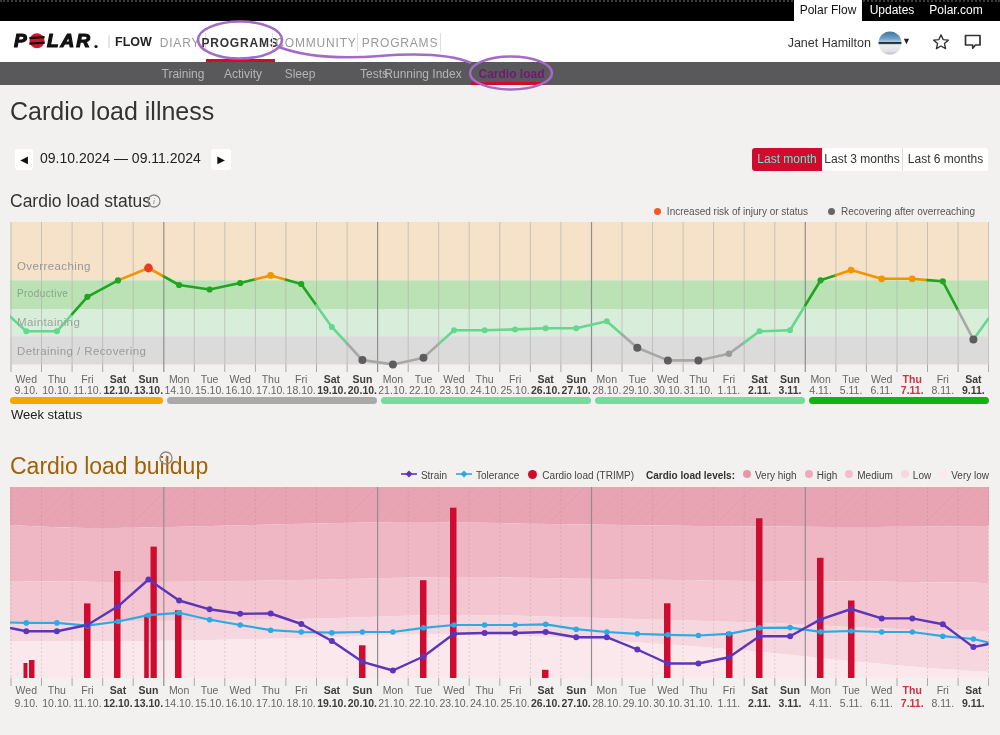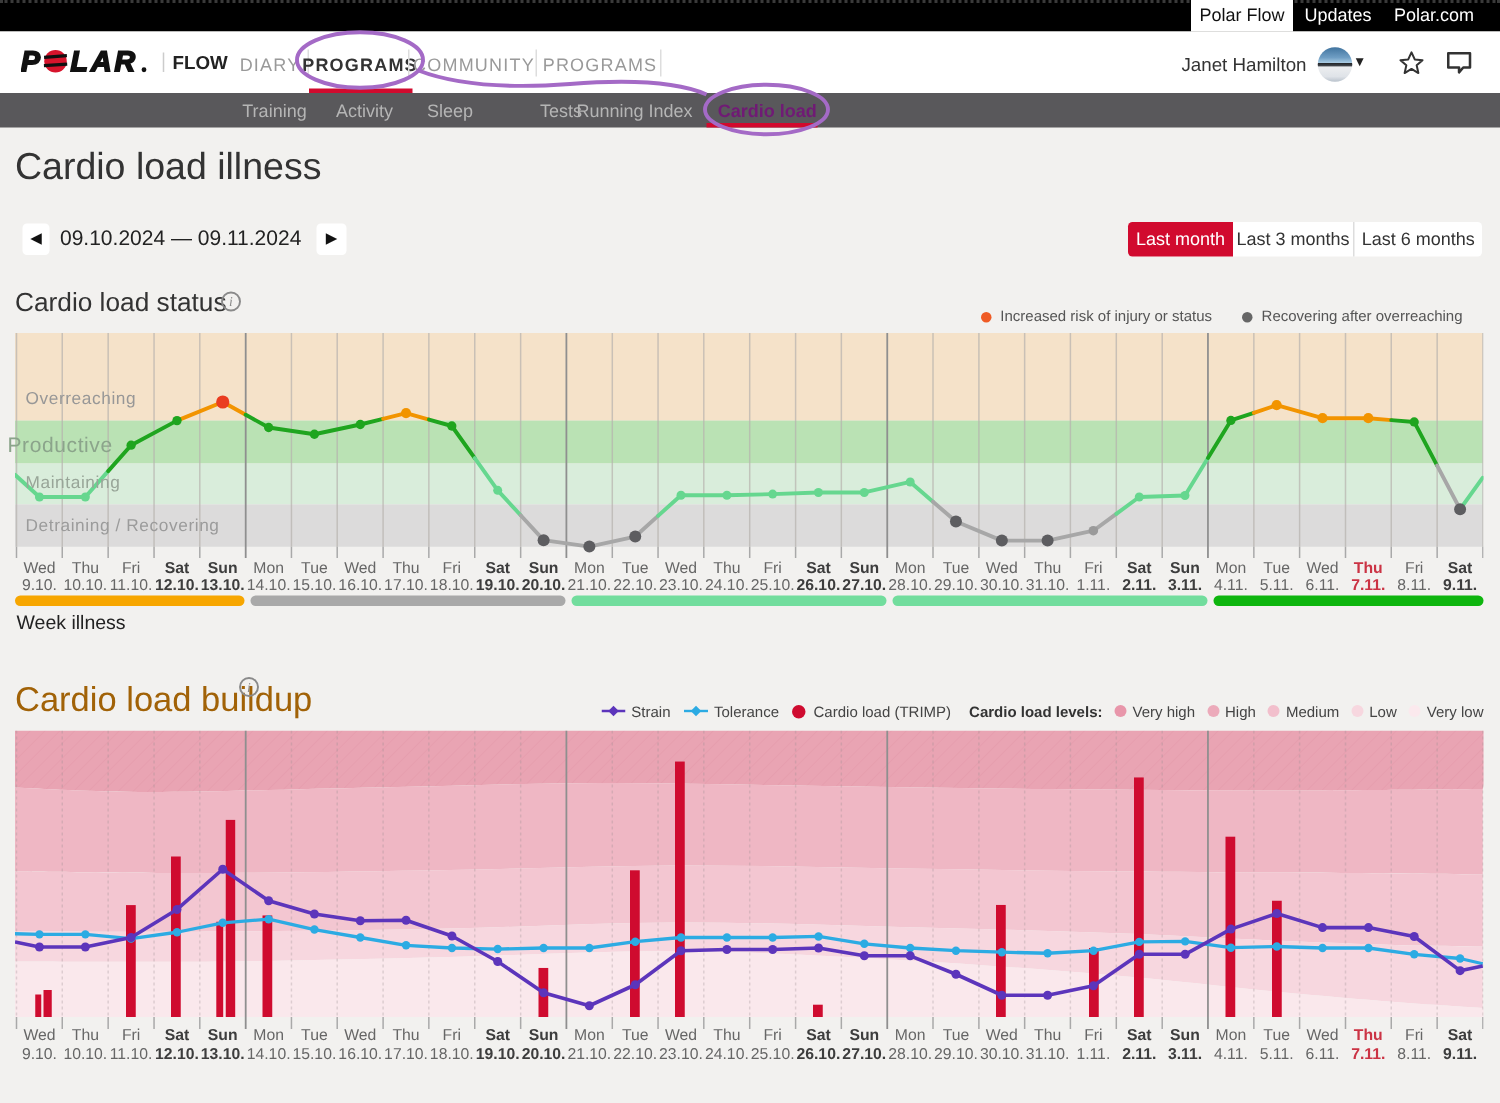--- a/index.html
+++ b/index.html
@@ -77,21 +77,21 @@
   <path d="M279,47 C305,57 340,59 380,56 C412,53.5 448,53 471,63" fill="none" stroke="#a46ac6" stroke-width="2.6"></path>
 </svg>
 
 <div class="abs" style="left:10px;top:97px;font-size:25px;color:#333;white-space:nowrap">Cardio load illness</div>
 
 <div class="abs" style="left:15px;top:148.5px;width:18px;height:21px;background:#fff;border-radius:3px;text-align:center;font-size:10px;line-height:21px;color:#111">◀</div>
 <div class="abs" style="left:40px;top:150px;font-size:14px;color:#222;white-space:nowrap">09.10.2024 — 09.11.2024</div>
 <div class="abs" style="left:211px;top:148.5px;width:20px;height:21px;background:#fff;border-radius:3px;text-align:center;font-size:10px;line-height:21px;color:#111">▶</div>
 
 <div class="abs" style="left:752px;top:148px;height:23px;border-radius:3px;background:#fff;font-size:12px;display:flex;align-items:center;white-space:nowrap">
-  <div style="background:#d10a2e;color:#ffffff;border-radius:3px 0 0 3px;height:23px;line-height:23px;width:70px;text-align:center">Last month</div>
+  <div style="background:#d10a2e;color:#5eead4;border-radius:3px 0 0 3px;height:23px;line-height:23px;width:70px;text-align:center">Last month</div>
   <div style="color:#333;height:23px;line-height:23px;width:81px;text-align:center;border-right:1px solid #ddd">Last 3 months</div>
   <div style="color:#333;height:23px;line-height:23px;width:85px;text-align:center">Last 6 months</div>
 </div>
 
 <div class="abs" style="left:10px;top:191px;font-size:17.5px;color:#333;white-space:nowrap">Cardio load status</div>
 <svg class="abs" style="left:147px;top:194px" width="14" height="14" viewBox="0 0 14 14">
     <circle cx="7" cy="7" r="6" fill="none" stroke="#8a8a8a" stroke-width="1.3"></circle>
     <text x="7" y="10.2" text-anchor="middle" font-size="9" font-family="Liberation Serif,serif" font-style="italic" fill="#8a8a8a">i</text>
   </svg>
 <div class="abs" style="right:25px;top:206px;display:flex;align-items:center;font-size:10px;color:#555;white-space:nowrap">
@@ -240,21 +240,21 @@
     <circle cx="749.5" cy="109.3" r="3.0" fill="#66d78f"></circle>
     <circle cx="780.0" cy="108.3" r="3.0" fill="#66d78f"></circle>
     <circle cx="810.6" cy="58.3" r="3.1" fill="#1fa51f"></circle>
     <circle cx="841.1" cy="48.1" r="3.4" fill="#f29400"></circle>
     <circle cx="871.7" cy="56.8" r="3.4" fill="#f29400"></circle>
     <circle cx="902.2" cy="56.8" r="3.4" fill="#f29400"></circle>
     <circle cx="932.8" cy="59.3" r="3.1" fill="#1fa51f"></circle>
     <circle cx="963.4" cy="117.5" r="4.0" fill="#5d5d60"></circle>
   </svg>
 <div class="abs" style="left:17px;top:260px;font-size:11.5px;letter-spacing:0.4px;color:#979797">Overreaching</div>
-<div class="abs" style="left:5px;top:288px;font-size:14px;letter-spacing:0.4px;color:#8ba48b">Productive</div>
+<div class="abs" style="left:17px;top:288px;font-size:10px;letter-spacing:0.4px;color:#8ba48b">Productive</div>
 <div class="abs" style="left:17px;top:316px;font-size:11.5px;letter-spacing:0.4px;color:#98a598">Maintaining</div>
 <div class="abs" style="left:17px;top:345px;font-size:11.5px;letter-spacing:0.4px;color:#9b9b9b">Detraining / Recovering</div>
 <div style="position:absolute;left:6.3px;top:373px;width:40px;text-align:center;font-size:10.5px;color:#666;font-weight:normal">Wed</div>
 <div style="position:absolute;left:6.3px;top:384px;width:40px;text-align:center;font-size:10.5px;color:#666;font-weight:normal">9.10.</div>
 <div style="position:absolute;left:36.9px;top:373px;width:40px;text-align:center;font-size:10.5px;color:#666;font-weight:normal">Thu</div>
 <div style="position:absolute;left:36.9px;top:384px;width:40px;text-align:center;font-size:10.5px;color:#666;font-weight:normal">10.10.</div>
 <div style="position:absolute;left:67.4px;top:373px;width:40px;text-align:center;font-size:10.5px;color:#666;font-weight:normal">Fri</div>
 <div style="position:absolute;left:67.4px;top:384px;width:40px;text-align:center;font-size:10.5px;color:#666;font-weight:normal">11.10.</div>
 <div style="position:absolute;left:98.0px;top:373px;width:40px;text-align:center;font-size:10.5px;color:#3d3d3d;font-weight:bold">Sat</div>
 <div style="position:absolute;left:98.0px;top:384px;width:40px;text-align:center;font-size:10.5px;color:#3d3d3d;font-weight:bold">12.10.</div>
@@ -312,21 +312,21 @@
 <div style="position:absolute;left:892.2px;top:384px;width:40px;text-align:center;font-size:10.5px;color:#cb3344;font-weight:bold">7.11.</div>
 <div style="position:absolute;left:922.8px;top:373px;width:40px;text-align:center;font-size:10.5px;color:#666;font-weight:normal">Fri</div>
 <div style="position:absolute;left:922.8px;top:384px;width:40px;text-align:center;font-size:10.5px;color:#666;font-weight:normal">8.11.</div>
 <div style="position:absolute;left:953.4px;top:373px;width:40px;text-align:center;font-size:10.5px;color:#3d3d3d;font-weight:bold">Sat</div>
 <div style="position:absolute;left:953.4px;top:384px;width:40px;text-align:center;font-size:10.5px;color:#3d3d3d;font-weight:bold">9.11.</div>
 <div style="position:absolute;left:10px;top:397px;width:153px;height:6.5px;border-radius:3.5px;background:#f7a600"></div>
 <div style="position:absolute;left:166.5px;top:397px;width:210.5px;height:6.5px;border-radius:3.5px;background:#a9a9a9"></div>
 <div style="position:absolute;left:380.5px;top:397px;width:210.5px;height:6.5px;border-radius:3.5px;background:#72dd9d"></div>
 <div style="position:absolute;left:594.5px;top:397px;width:210.5px;height:6.5px;border-radius:3.5px;background:#72dd9d"></div>
 <div style="position:absolute;left:808.5px;top:397px;width:180.0px;height:6.5px;border-radius:3.5px;background:#0eb50e"></div>
-<div class="abs" style="left:11px;top:407px;font-size:13px;color:#222">Week illness</div>
+<div class="abs" style="left:11px;top:407px;font-size:13px;color:#222">Week status</div>
 
 <div class="abs" style="left:10px;top:453px;font-size:23px;color:#a16207;white-space:nowrap">Cardio load buildup</div>
 <svg class="abs" style="left:159px;top:451px" width="14" height="14" viewBox="0 0 14 14">
     <circle cx="7" cy="7" r="6" fill="none" stroke="#8a8a8a" stroke-width="1.3"></circle>
     <text x="7" y="10.2" text-anchor="middle" font-size="9" font-family="Liberation Serif,serif" font-style="italic" fill="#8a8a8a">i</text>
   </svg>
 <div class="abs" style="right:11px;top:470px;display:flex;align-items:flex-start;font-size:10px;color:#444;white-space:nowrap">
   <svg width="16" height="8" viewBox="0 0 16 8" style="margin-right:4px">
       <line x1="0" y1="4" x2="16" y2="4" stroke="#5c35bb" stroke-width="1.6"></line>
       <path d="M8,0.5 L11.5,4 L8,7.5 L4.5,4 Z" fill="#5c35bb"></path>

